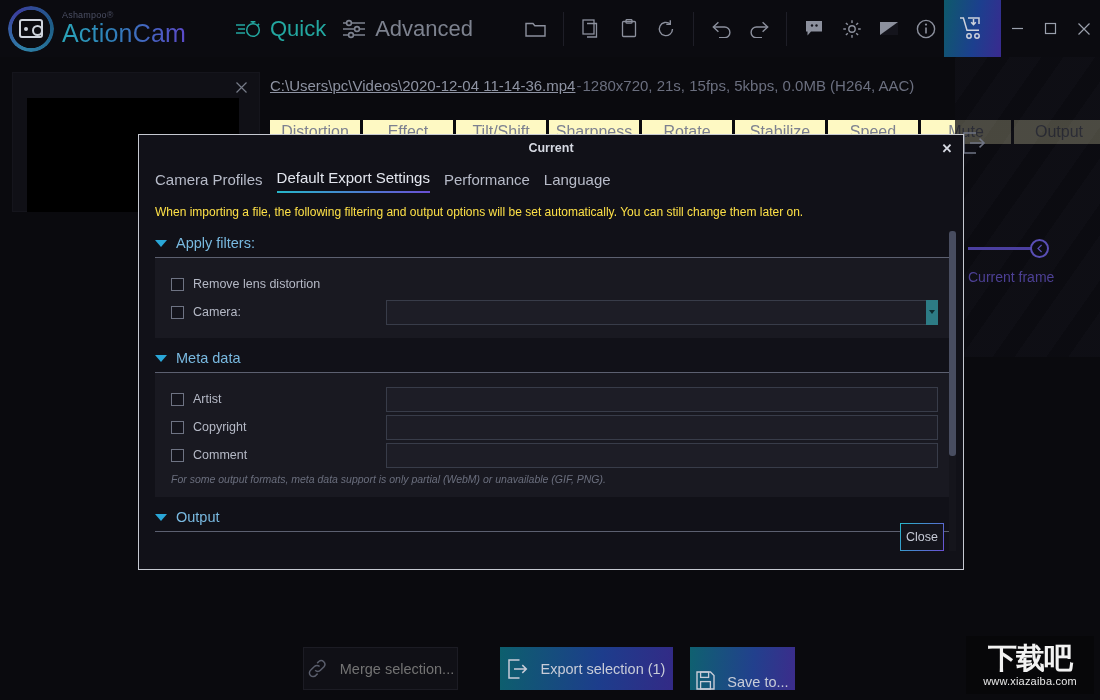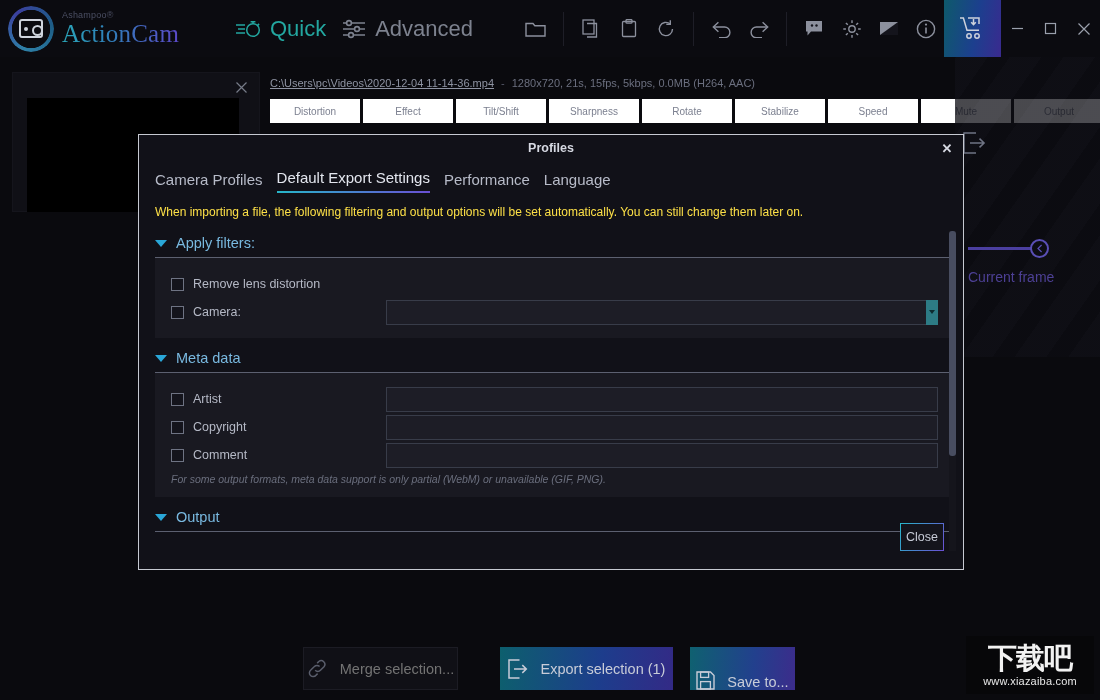--- a/index.html
+++ b/index.html
@@ -35,21 +35,21 @@
   }
   .brand-logo .cam:before {
     content: ""; position: absolute; left: 3px; top: 6px; width: 4px; height: 4px;
     background: #cfd4dd; border-radius: 50%;
   }
   .brand-text { margin-left: 8px; line-height: 1; }
   .brand-sup { font-size: 9px; color: #4b4f63; letter-spacing: .2px; margin-bottom: 1px; }
   .brand-name {
     font-size: 25px; letter-spacing: .2px;
     background: linear-gradient(90deg, #2aa5b8 0%, #2f7fb8 40%, #5b49c9 100%);
-    -webkit-background-clip: text; background-clip: text; color: transparent; font-family: Liberation Serif, serif;
+    -webkit-background-clip: text; background-clip: text; color: transparent;
   }
 
   .modebtn { display: flex; align-items: center; gap: 9px; margin-left: 16px; cursor: pointer; }
   .modebtn .lbl { font-size: 22px; }
   .mode-quick .lbl { color: #23a7a0; }
   .mode-adv .lbl { color: #7d828f; }
 
   .tb-group { display: flex; align-items: center; height: 57px; }
   .tb-sep { width: 1px; height: 34px; background: #1e1e27; margin: 0 9px; }
   .tbbtn {
@@ -71,29 +71,30 @@
     position: absolute; left: 12px; top: 15px; width: 248px; height: 140px;
     background: #101016; border: 1px solid #15151c;
   }
   .card .thumb { position: absolute; left: 14px; top: 25px; width: 212px; height: 114px; background: #000; }
   .card .cardx {
     position: absolute; right: 8px; top: 4px; width: 20px; height: 20px;
     display: flex; align-items: center; justify-content: center; cursor: pointer;
   }
 
   .filepanel { position: absolute; left: 270px; top: 20px; width: 820px; }
-  .fileline { display: flex; align-items: baseline; gap: 7px; font-size: 11px; }
+  .fileline { display: flex; align-items: baseline; gap: 1px; font-size: 15px; }
   .filepath { color: #8e93a2; text-decoration: underline; cursor: pointer; }
   .filedash { color: #55596a; }
   .fileinfo { color: #6b6f7f; }
   .tabrow { display: flex; gap: 3px; margin-top: 10px; }
   .vtab {
-    min-width: 90px; height: 24px; background: #ffffff; color: #7c8090;
-    font-size: 10px; display: flex; align-items: center; justify-content: center;
+    min-width: 90px; height: 24px; background: #fef9c3; color: #7c8090;
+    font-size: 16px; display: flex; align-items: center; justify-content: center;
     cursor: pointer;
+    margin-top: 16px;
   }
 
   .rightpanel { position: absolute; right: 0; top: 0; width: 145px; height: 580px; }
   .rp-diag {
     position: absolute; right: 0; top: 0; width: 145px; height: 300px;
     background:
       repeating-linear-gradient(-55deg, #101017 0 26px, #0c0c12 26px 44px);
     opacity: .75;
   }
   .rp-export { position: absolute; left: 8px; top: 75px; }
@@ -400,21 +401,21 @@
     </div>
     <div class="watermark">
       <div class="wm-cn">下载吧</div>
       <div class="wm-url">www.xiazaiba.com</div>
     </div>
   </div>
 
   <div class="dialog">
 
     <div class="dlg-title">
-      <span>Profiles</span>
+      <span>Current</span>
       <span class="dlg-close">✕</span>
     </div>
 
     <div class="dlg-tabs">
       <div class="dlg-tab">Camera Profiles</div>
       <div class="dlg-tab active">Default Export Settings</div>
       <div class="dlg-tab">Performance</div>
       <div class="dlg-tab">Language</div>
     </div>
 

